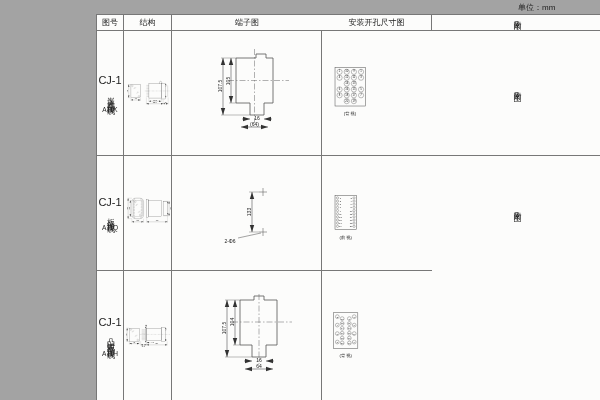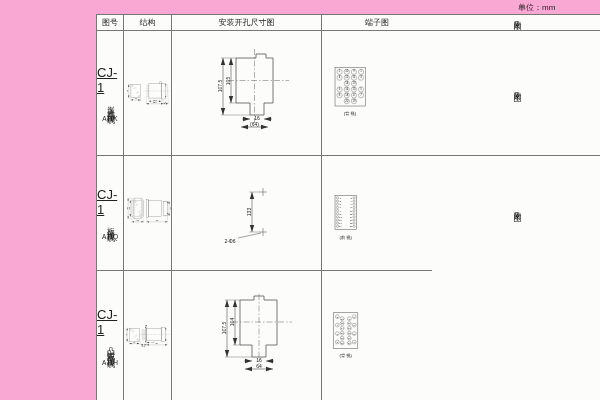--- a/index.html
+++ b/index.html
@@ -1,28 +1,28 @@
 <!DOCTYPE html>
 <html><head>
 <meta charset="utf-8">
 <style>
   html,body{margin:0;padding:0;}
   body{width:600px;height:400px;background:#fff;font-family:"Liberation Sans","DejaVu Sans",sans-serif;color:#333;}
-  .page{position:relative;width:600px;height:400px;background:#f9a8d4;overflow:hidden;}
+  .page{position:relative;width:600px;height:400px;background:#a3a3a3;overflow:hidden;}
   .unit{position:absolute;left:518px;top:2px;font-size:8px;color:#222;}
   .spec-table{position:absolute;left:96px;top:14px;border:1px solid #777;border-bottom:none;
     display:grid;grid-template-columns:27px 48px 150px 110px 170px;grid-template-rows:16px 125px 115px 130px;background:#fcfcfb;}
   .cell{border-right:1px solid #777;border-bottom:1px solid #777;box-sizing:border-box;overflow:hidden;
     display:flex;align-items:center;justify-content:center;}
   .cell.last-col{border-right:none;}
   .cell.last-row{border-bottom:none;}
   .hdr{font-size:8px;color:#222;white-space:nowrap;}
   .vchars{writing-mode:vertical-lr;text-orientation:upright;letter-spacing:2px;font-size:8px;color:#222;line-height:1;}
   .structure-cell{flex-direction:column;gap:4px;}
-  .series{font-size:13px;color:#222;text-decoration:underline;}
+  .series{font-size:11px;color:#222;}
   .model{font-size:6.5px;color:#222;}
   svg{display:block;}
   svg text{font-family:"Liberation Sans","DejaVu Sans",sans-serif;fill:#222;}
   .ln{stroke:#555;stroke-width:0.8;fill:none;}
   .thin{stroke:#666;stroke-width:0.6;fill:none;}
   .dim{stroke:#333;stroke-width:0.5;fill:none;}
   .ext{stroke:#555;stroke-width:0.4;fill:none;}
   .cl{stroke:#666;stroke-width:0.5;fill:none;stroke-dasharray:6 2 1.5 2;}
   .dim-t{font-size:5px;text-anchor:middle;dominant-baseline:central;}
   .term-circle{stroke:#555;stroke-width:0.6;fill:none;}
@@ -43,22 +43,22 @@
         </marker>
     </defs>
   </svg>
 
   <div class="unit">单位：mm</div>
 
   <div class="spec-table">
 
     <div class="cell hdr">图号</div>
     <div class="cell hdr">结构</div>
+    <div class="cell hdr last-col">端子图</div>
     <div class="cell hdr">安装开孔尺寸图</div>
-    <div class="cell hdr last-col">端子图</div>
 
     <div class="cell">
       <span class="vchars">附图3</span>
     </div>
     <div class="cell structure-cell">
       <span class="series">CJ-1</span>
       <span class="vchars">嵌入式后接线</span>
       <span class="model">A11K</span>
     </div>
     <div class="cell">

